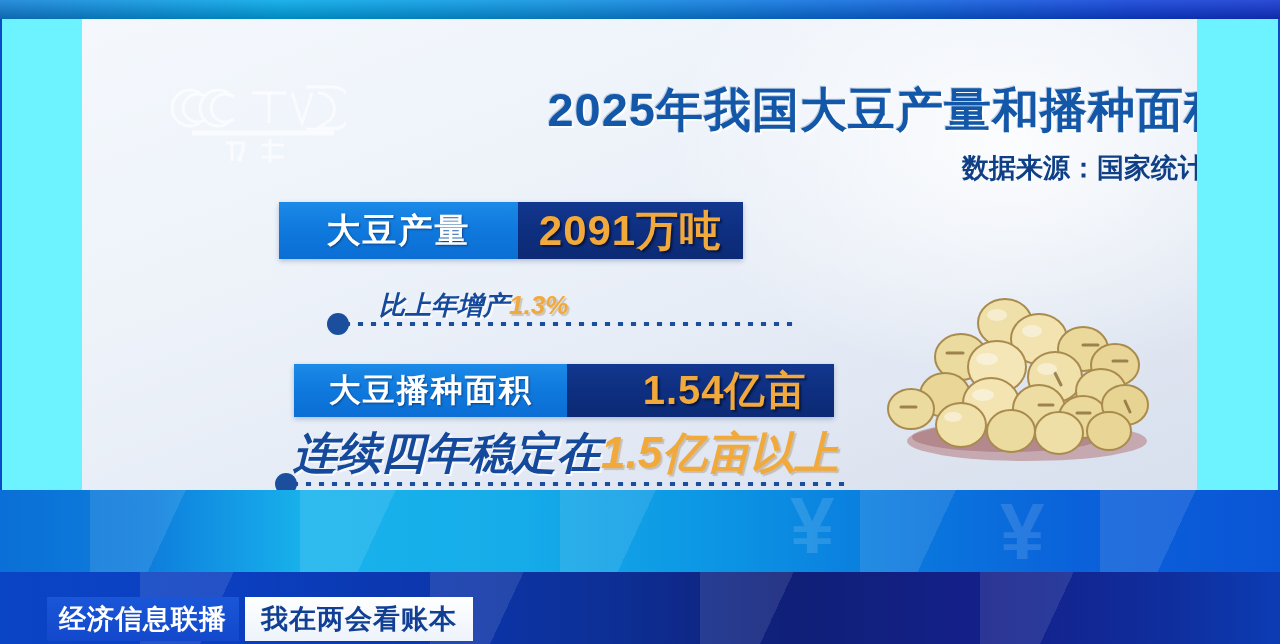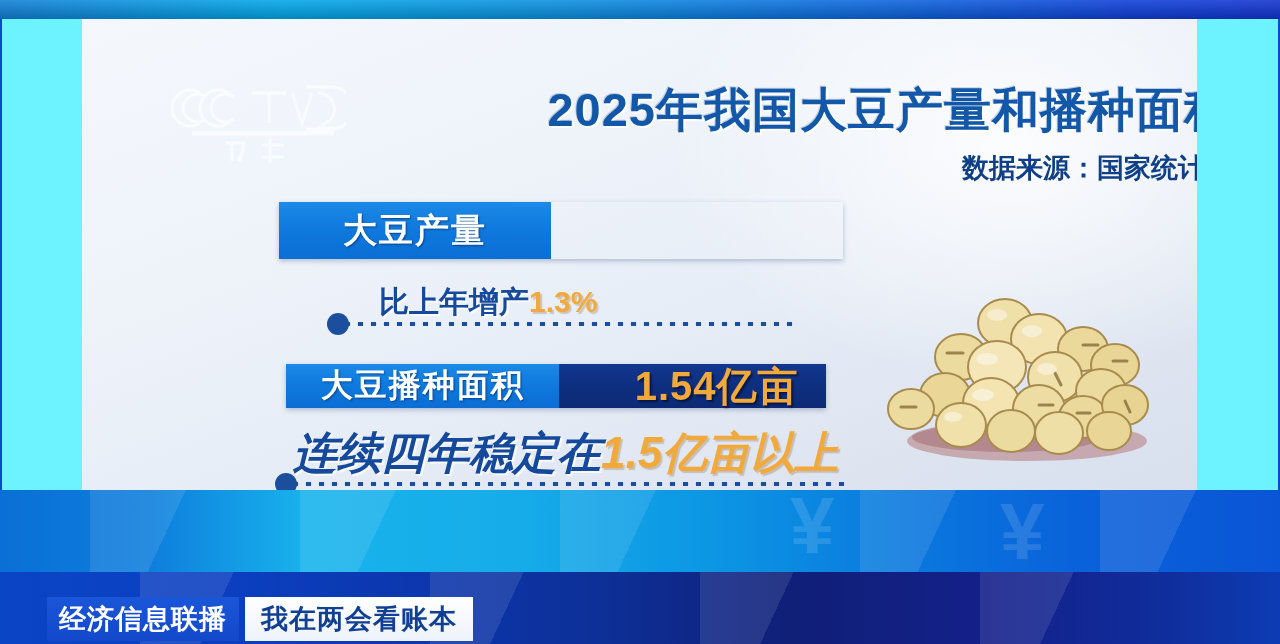--- a/index.html
+++ b/index.html
@@ -66,25 +66,25 @@
     color:#ffffff;font-weight:bold;letter-spacing:2px;
     text-shadow:1px 1px 2px rgba(0,30,80,.55);
   }
   .bar .value{
     display:flex;align-items:center;justify-content:center;
     background:linear-gradient(180deg,#12378f 0%,#0e2f80 50%,#0c2a74 100%);
     color:#f2a93b;font-weight:bold;letter-spacing:1px;
     text-shadow:2px 2px 2px rgba(0,10,40,.65);
   }
 
-  #row1{left:197px;top:183px;width:564px;height:57px;}
+  #row1{left:197px;top:183px;width:464px;height:57px;}
   #row1 .label{width:272px;font-size:34px;}
   #row1 .value{width:256px;font-size:42px;}
 
-  #row2{left:204px;top:345px;width:540px;height:44px;}
+  #row2{left:212px;top:345px;width:540px;height:53px;}
   #row2 .label{width:300px;font-size:32px;}
   #row2 .value{width:240px;font-size:40px;padding-left:48px;}
 
   
   .note{position:absolute;height:60px;}
   .note .dot{
     position:absolute;left:0;bottom:2px;width:22px;height:22px;border-radius:50%;
     background:#1b4f9e;
   }
   .note .dline{
@@ -95,21 +95,21 @@
   .note .txt{
     position:absolute;bottom:14px;white-space:nowrap;
     font-weight:bold;letter-spacing:0px;
     text-shadow:2px 2px 0 rgba(255,255,255,.7);
   }
   .note .txt .cn{color:#14499b;}
   .note .txt .num{color:#f2a93b;text-shadow:2px 2px 1px rgba(120,70,0,.25);}
 
   #note1{left:245px;top:258px;width:470px;}
   #note1 .dline{width:456px;}
-  #note1 .txt{left:52px;font-size:30px;}
+  #note1 .txt{left:52px;font-size:26px;font-style:italic;}
 
   #note2{left:193px;top:418px;width:575px;}
   #note2 .dline{width:560px;}
   #note2 .txt{left:18px;font-size:44px;font-style:italic;}
 
   
   .beans{position:absolute;left:805px;top:272px;width:270px;height:175px;}
   .beans svg{display:block;}
 
   
@@ -175,20 +175,21 @@
           <path d="M96 78 h22 M96 90 h22 M104 72 v24"></path>
         </g>
       </svg>
     </div>
 
     <div class="headline">2025年我国大豆产量和播种面积</div>
     <div class="source">数据来源：国家统计局</div>
 
     <div class="bar" id="row1">
       <div class="label">大豆产量</div>
+      <div class="value">2091万吨</div>
     </div>
 
     <div class="note" id="note1">
       <div class="dline"></div>
       <div class="dot"></div>
       <div class="txt"><span class="cn">比上年增产</span><span class="num">1.3%</span></div>
     </div>
 
     <div class="bar" id="row2">
       <div class="label">大豆播种面积</div>

